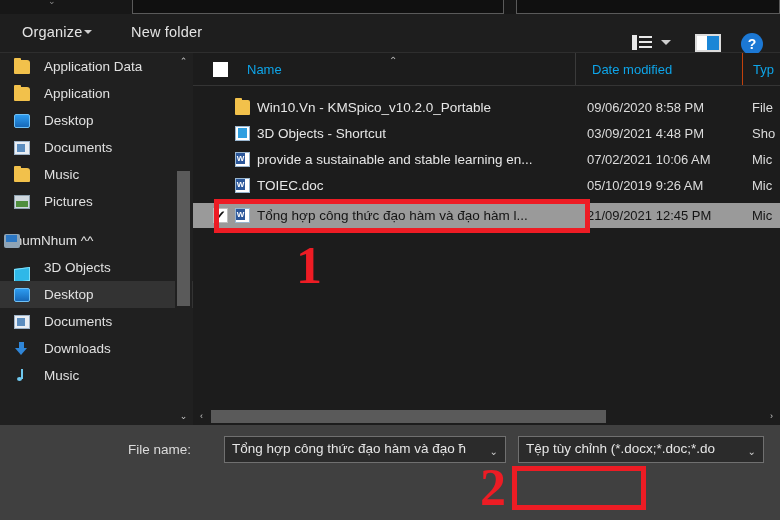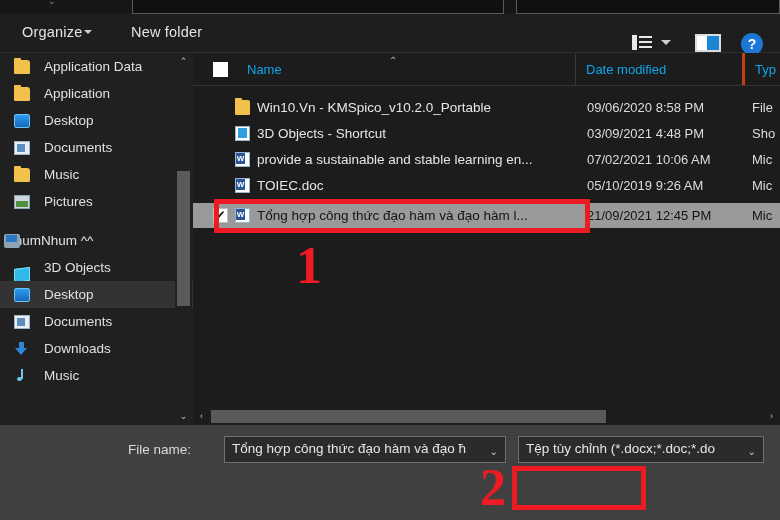--- a/index.html
+++ b/index.html
@@ -157,22 +157,22 @@
   }
   .hdr {
     position: absolute; left: 0; top: 0; width: 587px; height: 33px;
     border-bottom: 1px solid #343434; background: #1c1c1c;
   }
   .hdr-cell {
     position: absolute; top: 0; height: 32px; display: flex; align-items: center;
     font-size: 13px; color: #0ea5e9;
   }
   .hdr-name { left: 0; width: 382px; padding-left: 54px; }
-  .hdr-date { left: 382px; width: 167px; padding-left: 10px; border-left: 1px solid #3a3a3a; }
-  .hdr-type { left: 549px; width: 38px; padding-left: 10px; border-left: 3px solid #c2410c; }
+  .hdr-date { left: 382px; width: 167px; padding-left: 16px; border-left: 1px solid #3a3a3a; }
+  .hdr-type { left: 549px; width: 38px; padding-left: 10px; border-left: 1px solid #c2410c; }
   .hdr-check {
     position: absolute; left: 20px; top: 9px; width: 15px; height: 15px;
     background: #ffffff; border: 1px solid #ffffff;
   }
   .sort-arrow {
     position: absolute; left: 196px; top: 2px;
     color: #b9b9b9; font-size: 10px;
   }
 
   .row {

